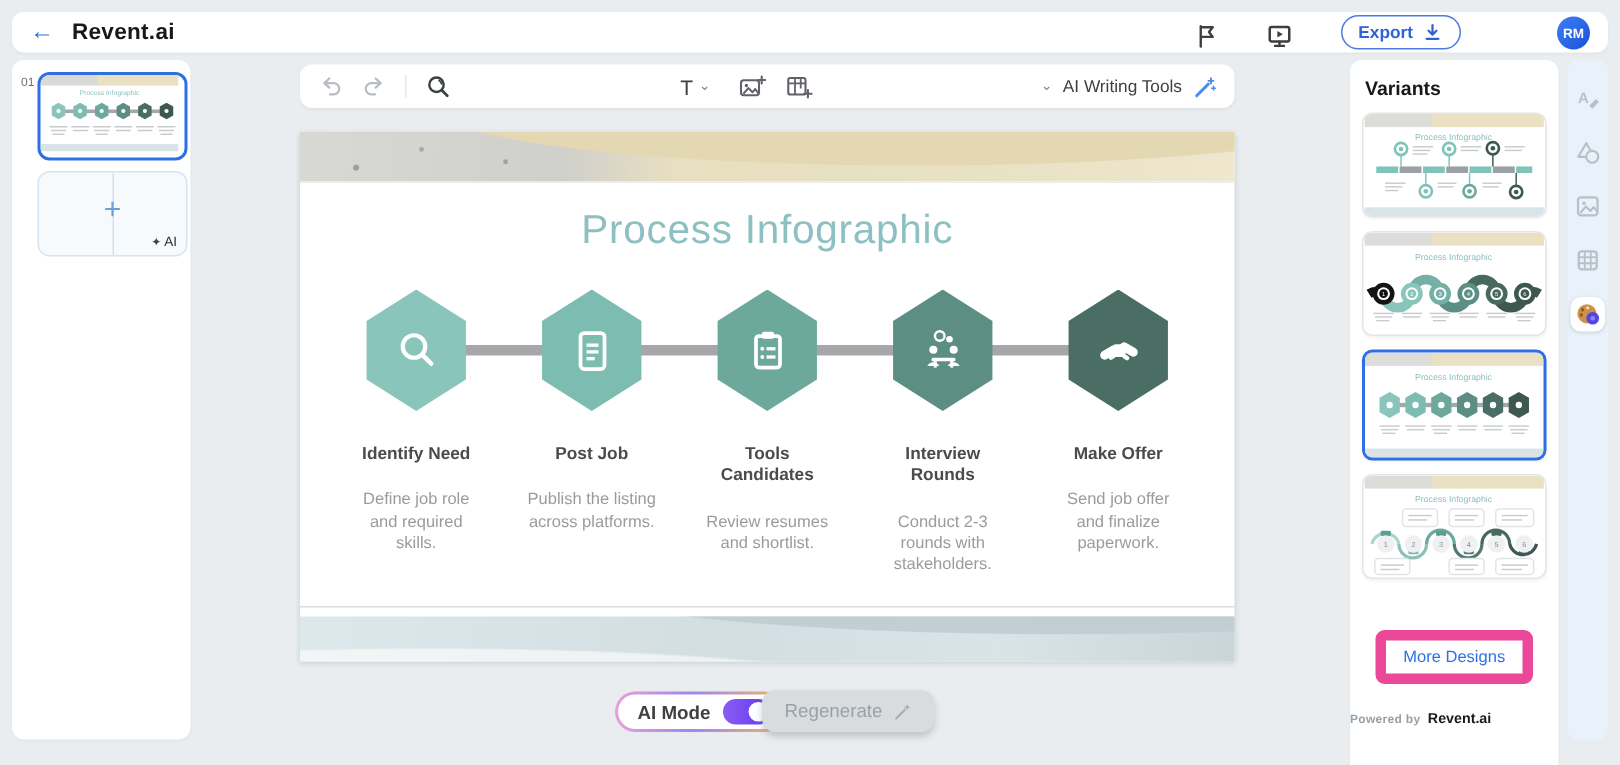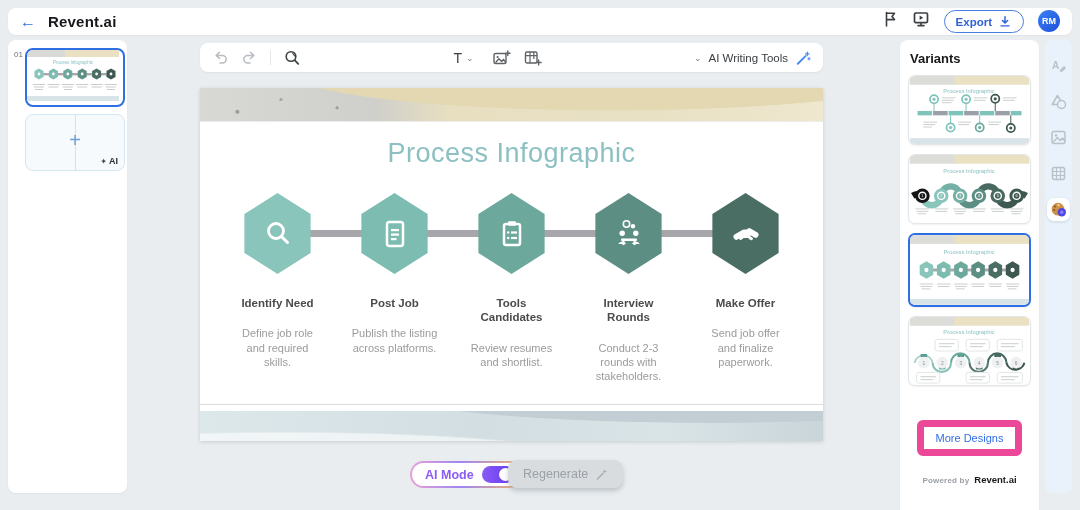--- a/index.html
+++ b/index.html
@@ -4,36 +4,36 @@
 <style>
   html,body{margin:0;padding:0;width:1080px;height:510px;background:#e9edf0;
     font-family:"Liberation Sans","DejaVu Sans",sans-serif;overflow:hidden;position:relative;}
   .abs{position:absolute;}
   
   .topbar{left:8px;top:8px;width:1064px;height:27px;background:#fff;border-radius:8px;
     display:flex;align-items:center;padding:0 12px;box-sizing:border-box;box-shadow:0 1px 2px rgba(0,0,0,.04);}
   .back{color:#2f6fe4;font-size:16px;line-height:1;cursor:pointer;}
   .logo{font-weight:bold;font-size:15px;color:#16181c;margin-left:12px;letter-spacing:.2px;}
   .doc-title{position:absolute;left:0;right:0;text-align:center;font-size:11px;color:#4b5057;}
-  .topbar-right{margin-left:auto;display:flex;align-items:flex-start;gap:14px;z-index:2;}
+  .topbar-right{margin-left:auto;display:flex;align-items:flex-end;gap:32px;z-index:2;}
   .icon-btn{display:flex;align-items:center;justify-content:center;cursor:pointer;background:none;border:none;padding:0;}
   .export-btn{display:flex;align-items:center;gap:6px;border:1.5px solid #4a7de2;border-radius:14px;
     background:#fff;color:#2f62d8;font-size:11.5px;font-weight:bold;padding:3px 11px;cursor:pointer;}
   .avatar{width:22px;height:22px;border-radius:50%;background:linear-gradient(135deg,#3b82f6,#1d4ed8);
-    color:#fff;font-size:9px;font-weight:bold;display:flex;align-items:center;justify-content:center;cursor:pointer;}
+    color:#fff;font-size:9px;font-weight:bold;display:flex;align-items:center;justify-content:center;cursor:pointer;margin-left:32px;}
   
   .left-panel{left:8px;top:40px;width:119px;height:453px;background:#fff;border-radius:8px;box-shadow:0 1px 2px rgba(0,0,0,.04);}
   .slide-num{position:absolute;left:6px;top:10px;font-size:8px;color:#6b7076;}
   .thumb1{position:absolute;left:17px;top:8px;width:96px;height:55px;border:2px solid #2f6fe4;border-radius:8px;
     background:#fff;overflow:hidden;cursor:pointer;}
   .add-slide{position:absolute;left:17px;top:74px;width:98px;height:55px;background:#f6fafd;border:1px solid #d5e6f3;
     border-radius:8px;cursor:pointer;}
   .add-slide .vline{position:absolute;left:50%;top:0;bottom:0;width:1px;background:#cfe2f2;}
   .add-slide .plus{position:absolute;left:0;right:0;top:14px;text-align:center;font-size:20px;font-weight:300;color:#6b9fd8;}
-  .add-slide .ai-tag{position:absolute;right:6px;bottom:4px;font-size:9px;font-weight:bold;color:#2b2f33;}
+  .add-slide .ai-tag{position:absolute;right:6px;bottom:4px;font-size:9px;font-weight:normal;color:#2b2f33;}
   .add-slide .ai-tag .spark{font-size:8px;color:#444;margin-right:2px;}
   
   .canvas-toolbar{left:200px;top:43px;width:623px;height:29px;background:#fff;border-radius:8px;
     display:flex;align-items:center;padding:0 12px;box-sizing:border-box;gap:12px;box-shadow:0 1px 2px rgba(0,0,0,.05);}
   .tb-divider{width:1px;height:15px;background:#e4e7ea;}
   .spacer{flex:1;}
   .t-tool{display:flex;align-items:center;gap:4px;color:#3c4043;font-size:14px;cursor:pointer;}
   .chev{color:#7a8087;font-size:9px;}
   .ai-tools{display:flex;align-items:center;gap:7px;color:#3c4043;font-size:11.5px;cursor:pointer;}
   
@@ -54,38 +54,38 @@
   .step-desc{margin-top:16px;font-size:11px;color:#9b9b9b;text-align:center;width:88px;line-height:1.3;}
   .band-bottom{position:absolute;left:0;right:0;bottom:0;height:30px;background:
     radial-gradient(ellipse at 14% 170%, rgba(255,255,255,.6) 0 40%, transparent 42%),
     radial-gradient(ellipse at 82% -70%, #c2ced3 0 45%, transparent 46%),
     linear-gradient(90deg,#dde8eb,#d2dee2 45%,#d9e4e7 75%,#c9d5d9);}
   .band-line{position:absolute;left:0;right:0;bottom:36px;height:1px;background:#dcdcdc;}
   
   .ai-mode-wrap{left:410px;top:461px;border-radius:16px;padding:2px;
     background:linear-gradient(90deg,#e8a0d8,#9f86f2 45%,#f0b36b);cursor:pointer;}
   .ai-mode{background:#fff;border-radius:14px;display:flex;align-items:center;gap:8px;padding:3px 7px 3px 13px;}
-  .ai-mode-label{font-size:12.5px;font-weight:bold;color:#8b5cf6;}
+  .ai-mode-label{font-size:12.5px;font-weight:bold;color:#404040;}
   .toggle{width:32px;height:17px;border-radius:9px;background:#c9ccd2;position:relative;transition:.1s;}
   .toggle.on{background:linear-gradient(90deg,#8a5cf5,#6239ee);}
   .toggle .knob{position:absolute;top:2px;left:2px;width:13px;height:13px;border-radius:50%;background:#fff;}
   .toggle.on .knob{left:auto;right:2px;}
   .regenerate{left:508px;top:460px;height:28px;display:flex;align-items:center;gap:7px;padding:0 15px;
     background:#d9dcdf;border:none;border-radius:9px;color:#9aa1a8;font-size:12.5px;cursor:default;
     box-shadow:0 3px 5px rgba(140,146,152,.45);}
   
   .right-panel{left:900px;top:40px;width:139px;height:503px;background:#fff;border-radius:8px;
     box-shadow:0 1px 2px rgba(0,0,0,.04);box-sizing:border-box;padding:11px 0 0 0;}
   .variants-title{font-size:13px;font-weight:bold;color:#17181a;margin:0 0 9px 10px;}
   .vthumb{width:123px;height:70px;margin:0 auto 9px auto;border:1px solid #e3e6e9;border-radius:7px;background:#fff;
     overflow:hidden;cursor:pointer;box-shadow:0 1px 2px rgba(0,0,0,.06);box-sizing:border-box;}
   .vthumb.selected{border:2px solid #2f6fe4;height:74px;}
   .more-designs{display:block;margin:34px auto 0 auto;background:#fff;border:7px solid #ec4899;border-radius:6px;
     color:#2f6fe4;font-size:11px;padding:5px 12px;cursor:pointer;}
-  .powered{margin-top:13px;text-align:center;}
+  .powered{margin-top:13px;}
   .powered .pb{font-size:8px;color:#9aa0a6;font-weight:bold;letter-spacing:.2px;}
   .powered .brand{font-size:9.5px;color:#17181a;font-weight:bold;margin-left:5px;}
   
   .rail{left:1045px;top:40px;width:27px;height:453px;background:#e9f1fa;border-radius:7px;
     display:flex;flex-direction:column;align-items:center;padding-top:14px;gap:13px;box-sizing:border-box;}
   .rail-btn{width:23px;height:23px;display:flex;align-items:center;justify-content:center;border-radius:7px;cursor:pointer;}
   .rail-btn.active{background:#fff;box-shadow:0 1px 3px rgba(0,0,0,.12);}
   svg{display:block;}
   .mini-lines rect{fill:#c9ccce;}
 </style>

